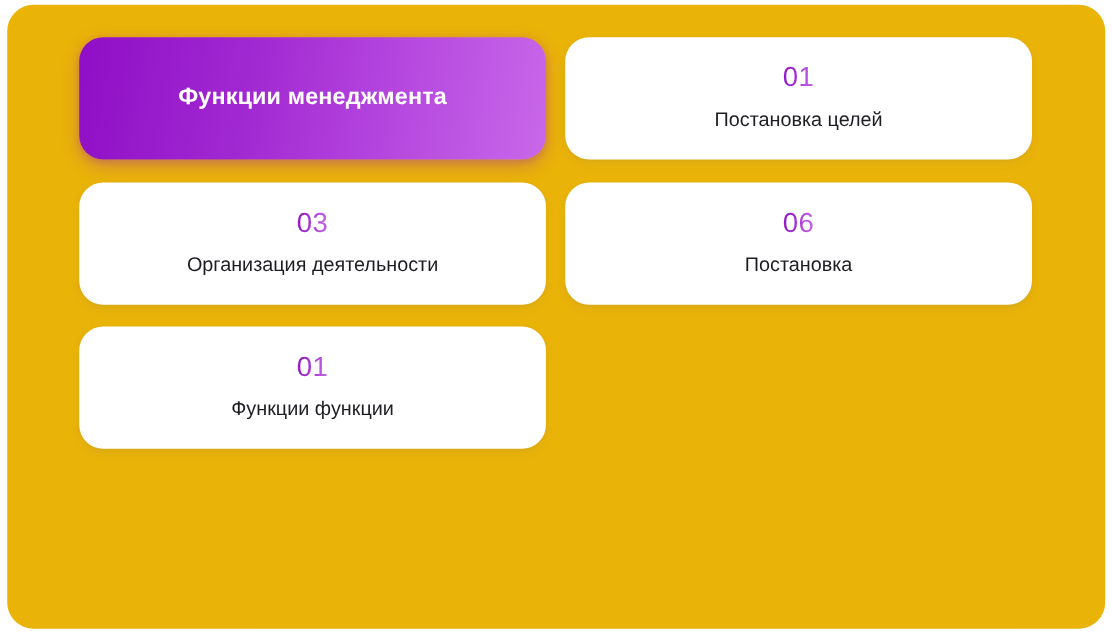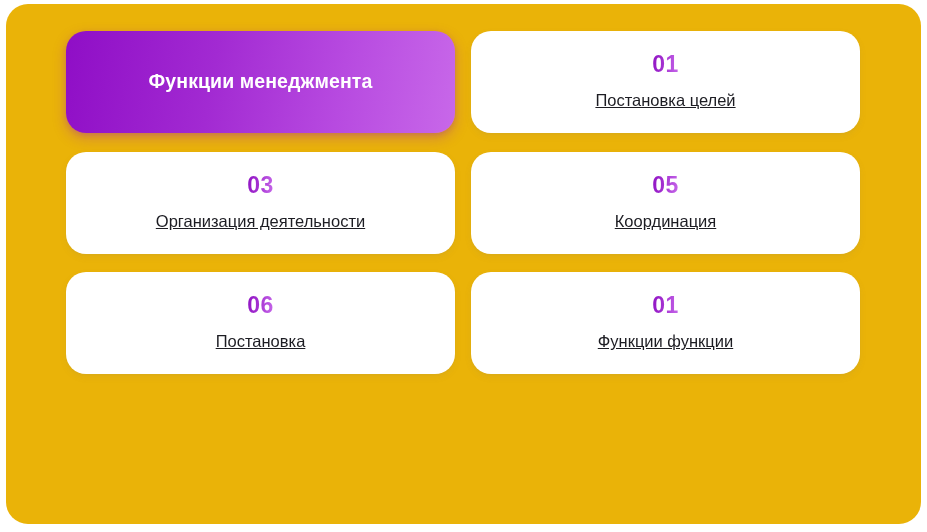--- a/index.html
+++ b/index.html
@@ -64,37 +64,36 @@
     font-weight: bold;
     letter-spacing: 0.1px;
     line-height: 1.2;
     text-align: center;
     white-space: nowrap;
   }
 
   
   .card-number {
     font-size: 23px;
-    font-weight: bold;
+    font-weight: normal;
     letter-spacing: 0.4px;
     line-height: 1;
     margin-bottom: 14px;
     background: linear-gradient(95deg, #8f12c3 0%, #a32fd0 40%, #bb55e2 78%, #c76ae9 100%);
     -webkit-background-clip: text;
     background-clip: text;
     -webkit-text-fill-color: transparent;
     color: #a72fd2;
   }
   .card-label {
     font-size: 16.5px;
     font-weight: normal;
     color: #1d1d23;
     line-height: 1.25;
     white-space: nowrap;
-    text-decoration: underline;
   }
 </style>
 </head>
 <body>
 
 <div id="canvas">
   <div id="grid">
 
     <div class="card header-card">
       <div class="header-title">Функции менеджмента</div>
@@ -105,24 +104,20 @@
       <div class="card-label">Постановка целей</div>
     </div>
 
 
     <div class="card">
       <div class="card-number">03</div>
       <div class="card-label">Организация деятельности</div>
     </div>
 
 
-    <div class="card">
-      <div class="card-number">05</div>
-      <div class="card-label">Координация</div>
-    </div>
 
     <div class="card">
       <div class="card-number">06</div>
       <div class="card-label">Постановка</div>
     </div>
 
     <div class="card">
       <div class="card-number">01</div>
       <div class="card-label">Функции функции</div>
     </div>

